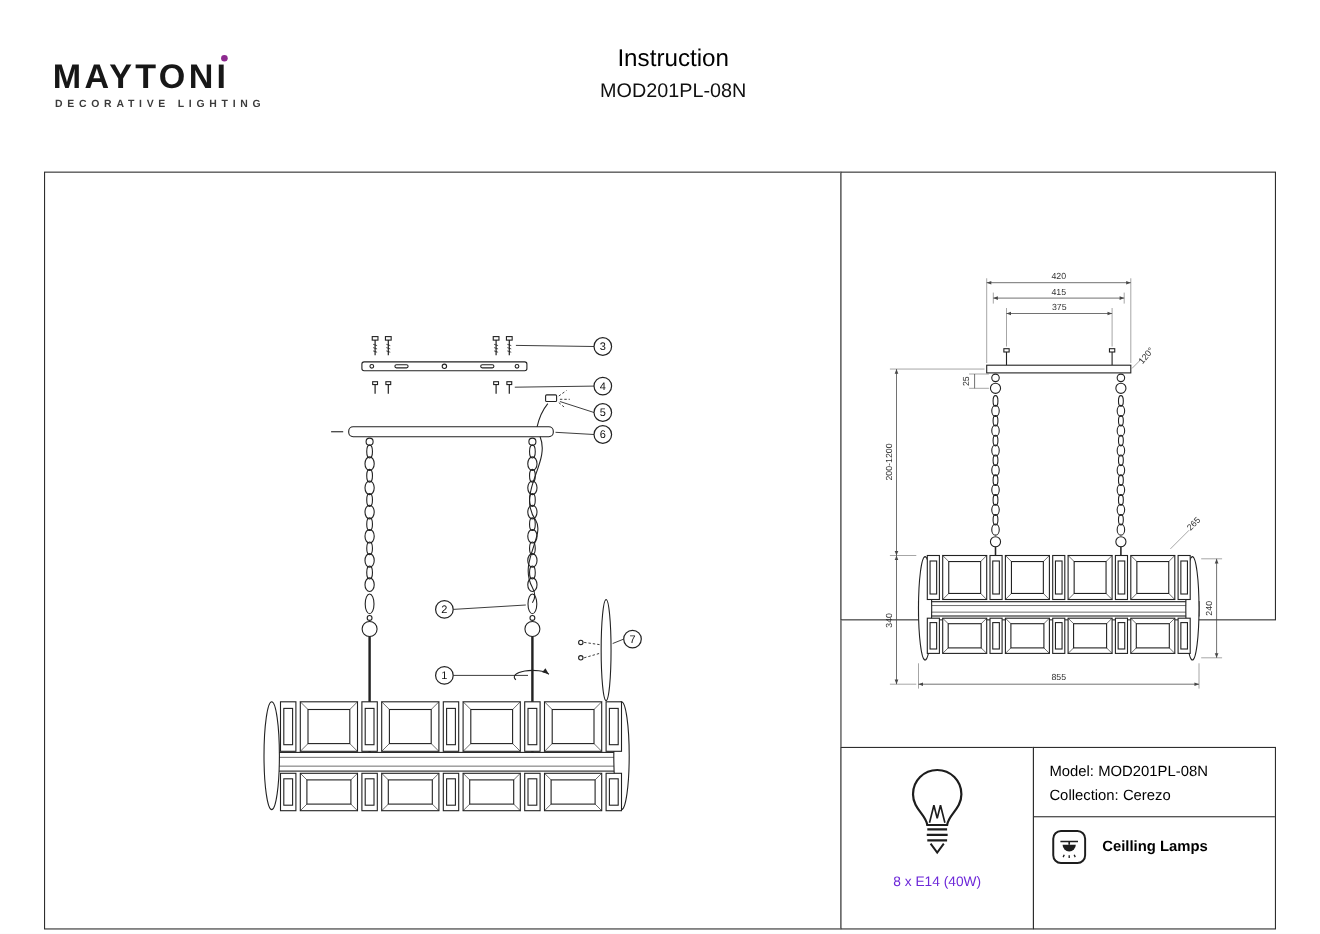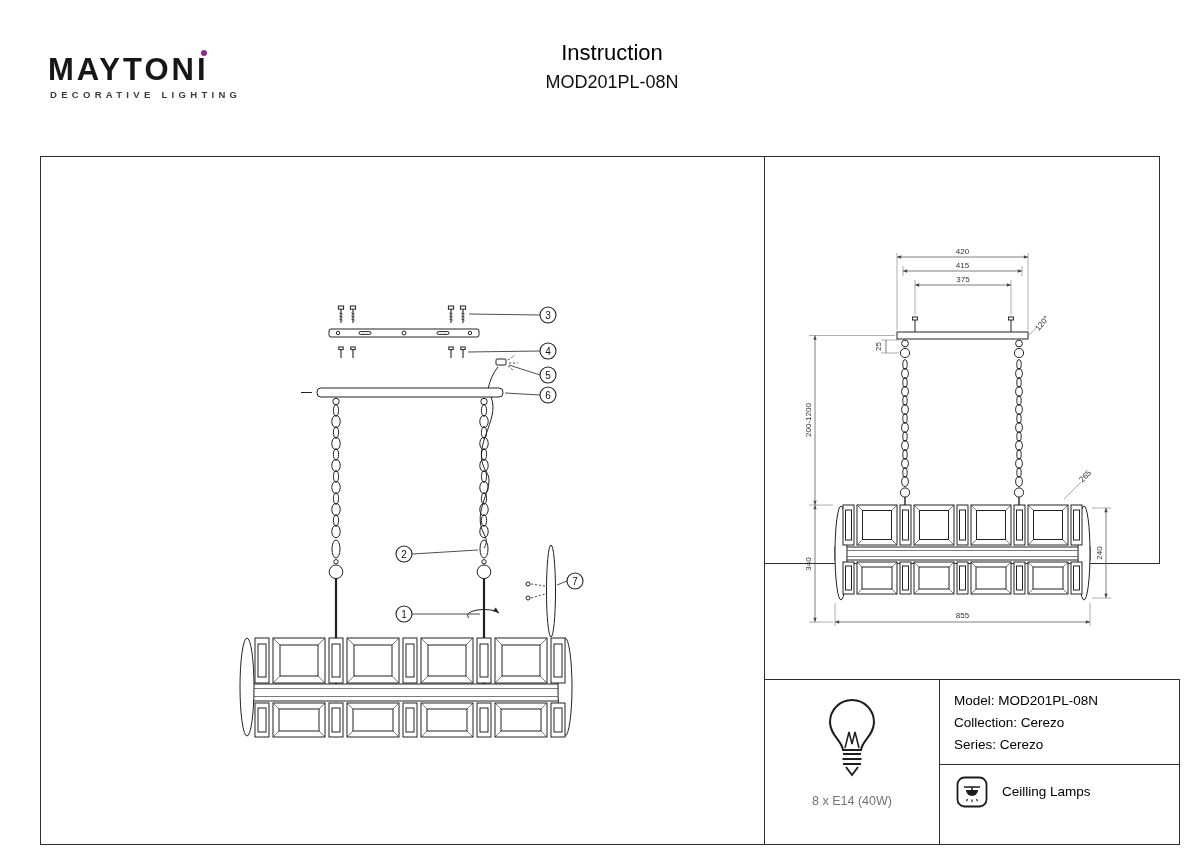--- a/index.html
+++ b/index.html
@@ -16,27 +16,27 @@
   .titles{position:absolute;left:0;right:0;top:40px;text-align:center;}
   .doc-title{font-size:22px;font-weight:400;color:#000;}
   .doc-model{font-size:18px;color:#101010;margin-top:6px;}
 
   
   .panel{position:absolute;border:1px solid #2e2e2e;background:#fff;box-sizing:border-box;}
   .panel-exploded{left:40px;top:156px;width:725px;height:689px;}
   .panel-dims{left:764px;top:156px;width:396px;height:408px;}
   .panel-bulb{left:764px;top:679px;width:176px;height:166px;
               display:flex;flex-direction:column;align-items:center;}
-  .panel-spec{left:939px;top:679px;width:241px;height:166px;padding:10px 14px 0;}
+  .panel-spec{left:939px;top:679px;width:221px;height:166px;padding:10px 14px 0;}
 
   .spec-row{font-size:13.5px;line-height:1.62;color:#000;}
   .spec-divider{border-top:1px solid #2e2e2e;margin:8px -14px 0;}
-  .spec-cat{display:flex;align-items:center;gap:14px;padding:11px 0 0 2px;}
+  .spec-cat{display:flex;align-items:center;gap:14px;padding:11px 0 0 2px;font-weight:bold;}
   .spec-cat-label{font-size:13.5px;color:#000;}
-  .bulb-label{font-size:12.5px;color:#737373;margin-top:12px;}
+  .bulb-label{font-size:12.5px;color:#6d28d9;margin-top:12px;}
   .bulb-wrap{margin-top:16px;}
 
   
   svg{display:block;}
   .ln{fill:none;stroke:#222;stroke-width:1;}
   .lnf{fill:#fff;stroke:#222;stroke-width:1;}
   .thin{stroke:#222;stroke-width:0.6;fill:none;}
   .ldr{stroke:#222;stroke-width:0.8;fill:none;}
   .dsh{stroke:#222;stroke-width:0.8;fill:none;stroke-dasharray:2.2 1.8;}
   .plc{fill:#fff;stroke:#222;stroke-width:1.1;}
@@ -429,24 +429,20 @@
 
   <div class="panel panel-spec">
     <div class="spec-row">
       <span>Model:</span>
       <span>MOD201PL-08N</span>
     </div>
     <div class="spec-row">
       <span>Collection:</span>
       <span>Cerezo</span>
     </div>
-    <div class="spec-row">
-      <span>Series:</span>
-      <span>Cerezo</span>
-    </div>
     <div class="spec-divider"></div>
     <div class="spec-cat">
       <span>
         <svg width="32" height="32" viewBox="0 0 32 32">
           <rect x="1.5" y="1.5" width="29" height="29" rx="7" fill="none" stroke="#1d1d1d" stroke-width="1.8"></rect>
           <line x1="8" y1="11" x2="24" y2="11" stroke="#1d1d1d" stroke-width="1.5"></line>
           <line x1="16" y1="11" x2="16" y2="14" stroke="#1d1d1d" stroke-width="1.5"></line>
           <path d="M10,14 a6,6 0 0 0 12,0 z" fill="#1d1d1d"></path>
           <line x1="11.5" y1="23" x2="10.5" y2="25.2" stroke="#1d1d1d" stroke-width="1.2"></line>
           <line x1="16" y1="23.5" x2="16" y2="26" stroke="#1d1d1d" stroke-width="1.2"></line>

